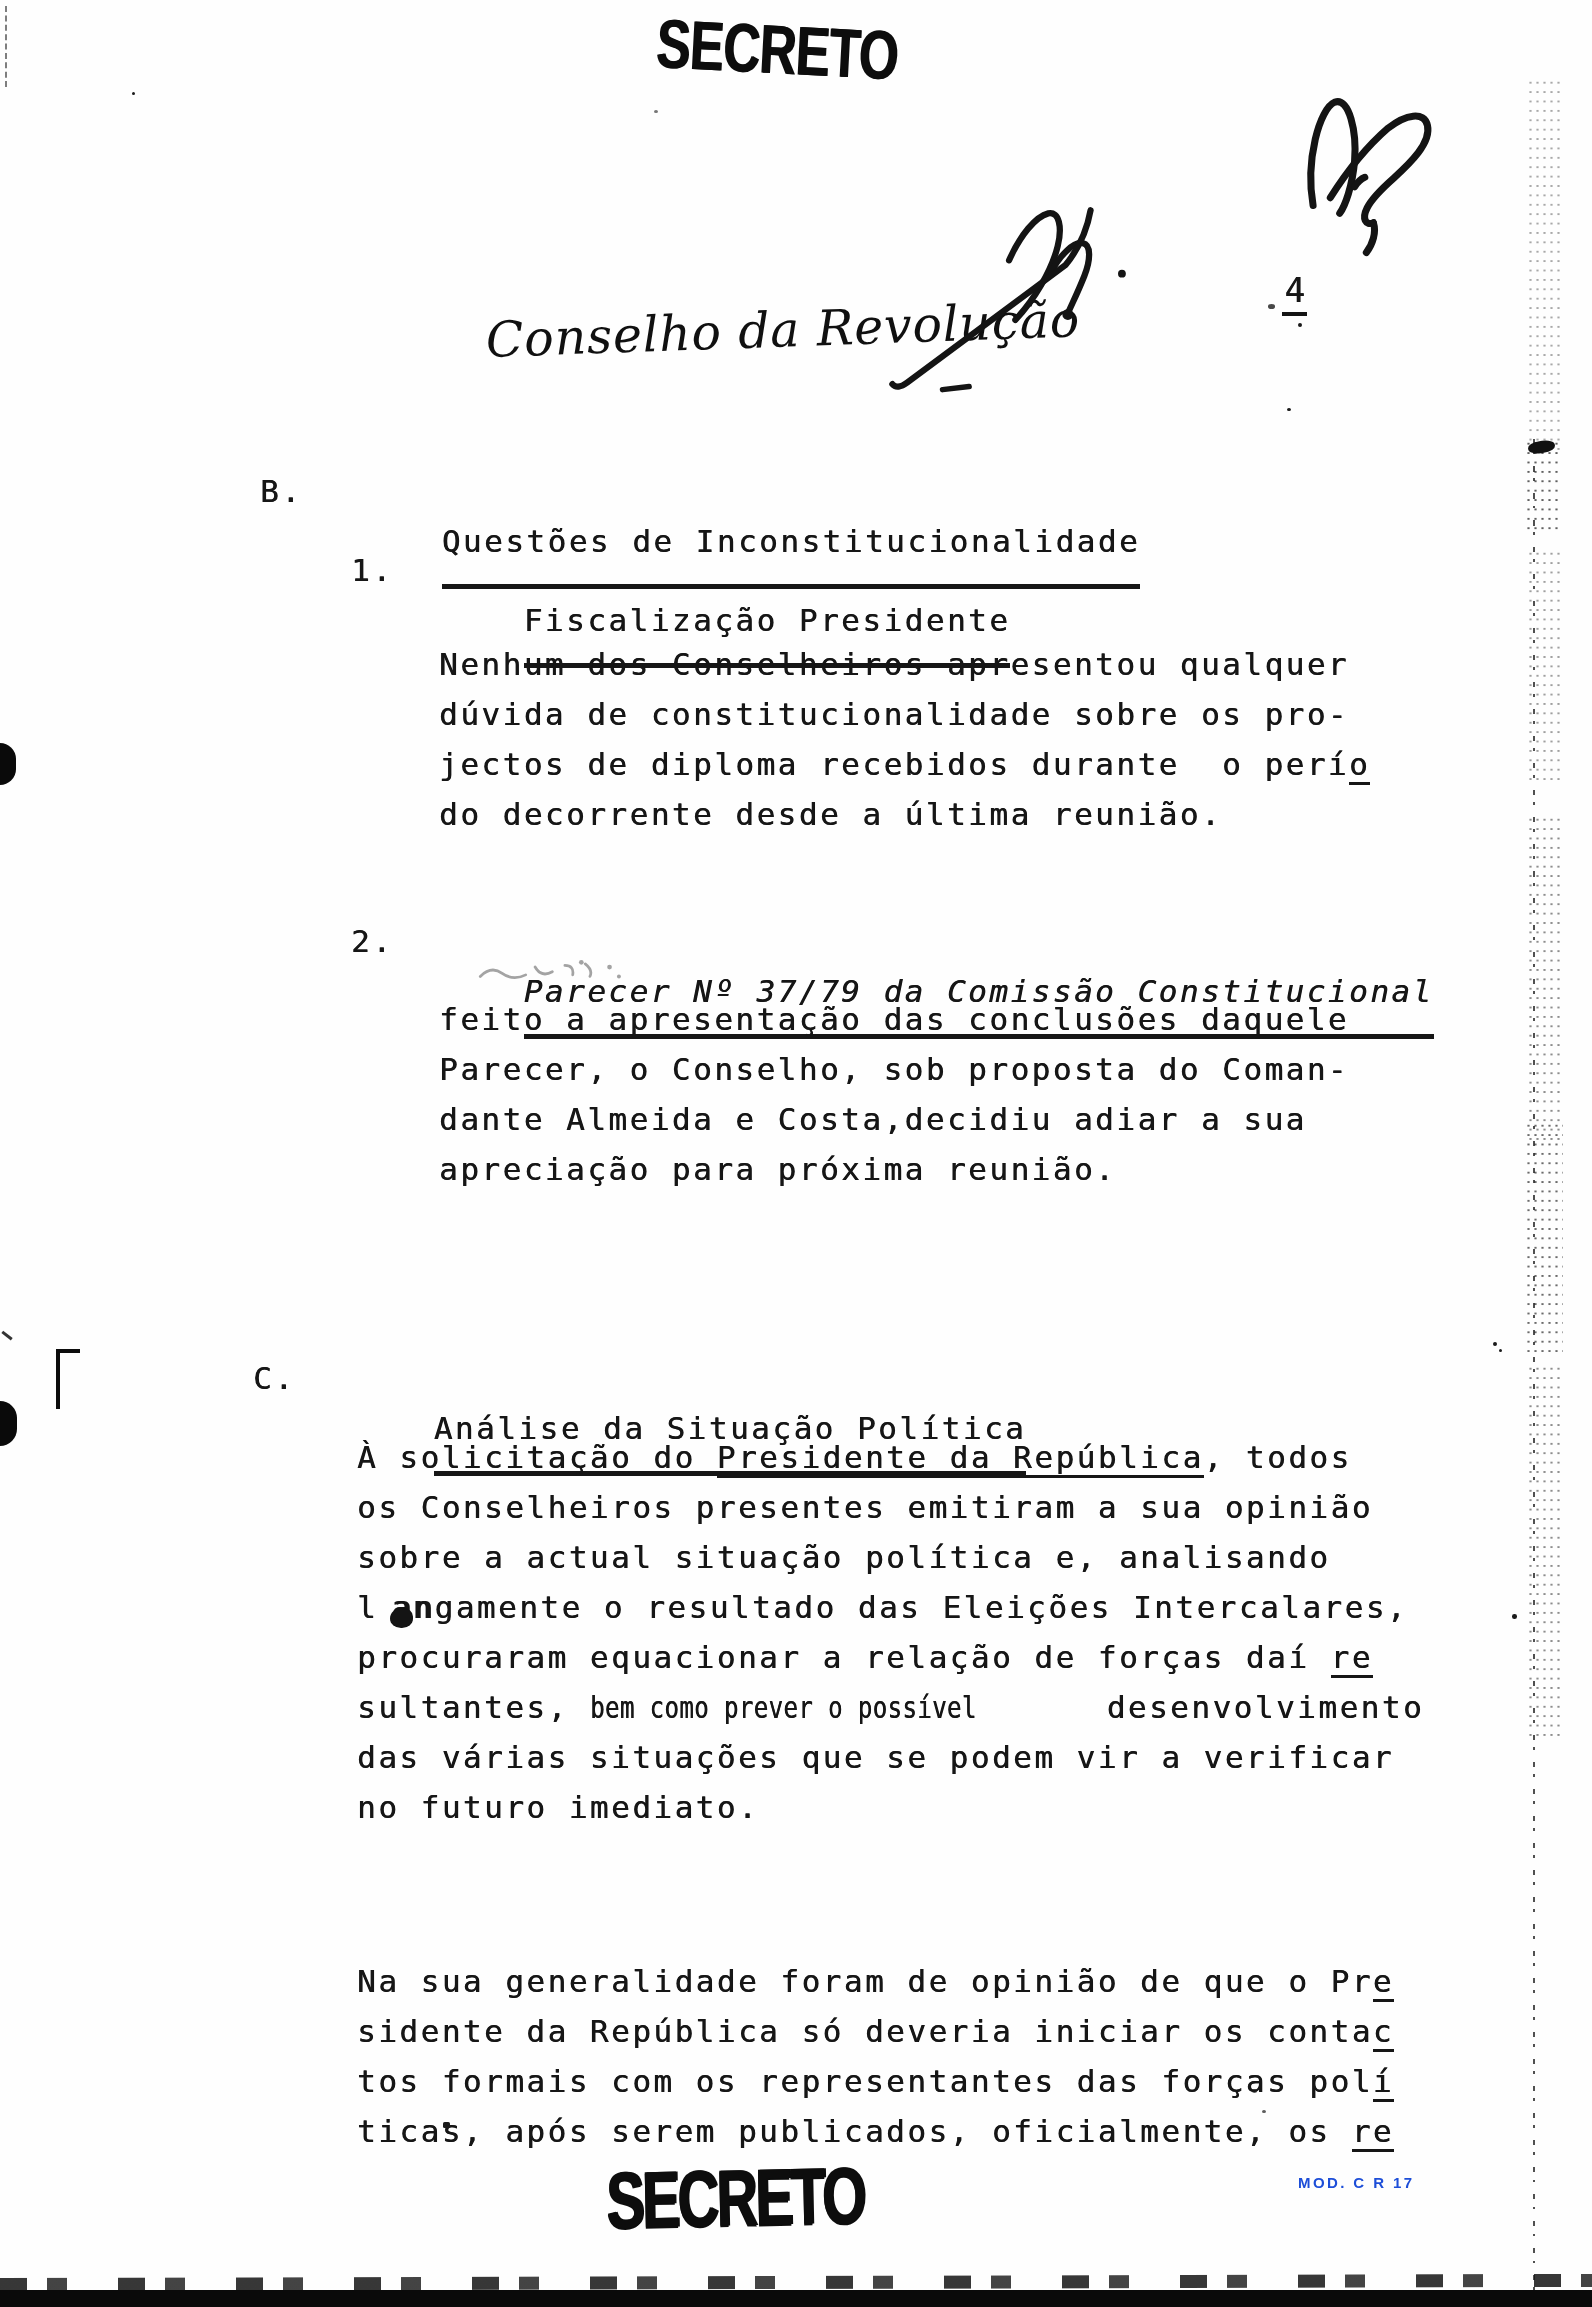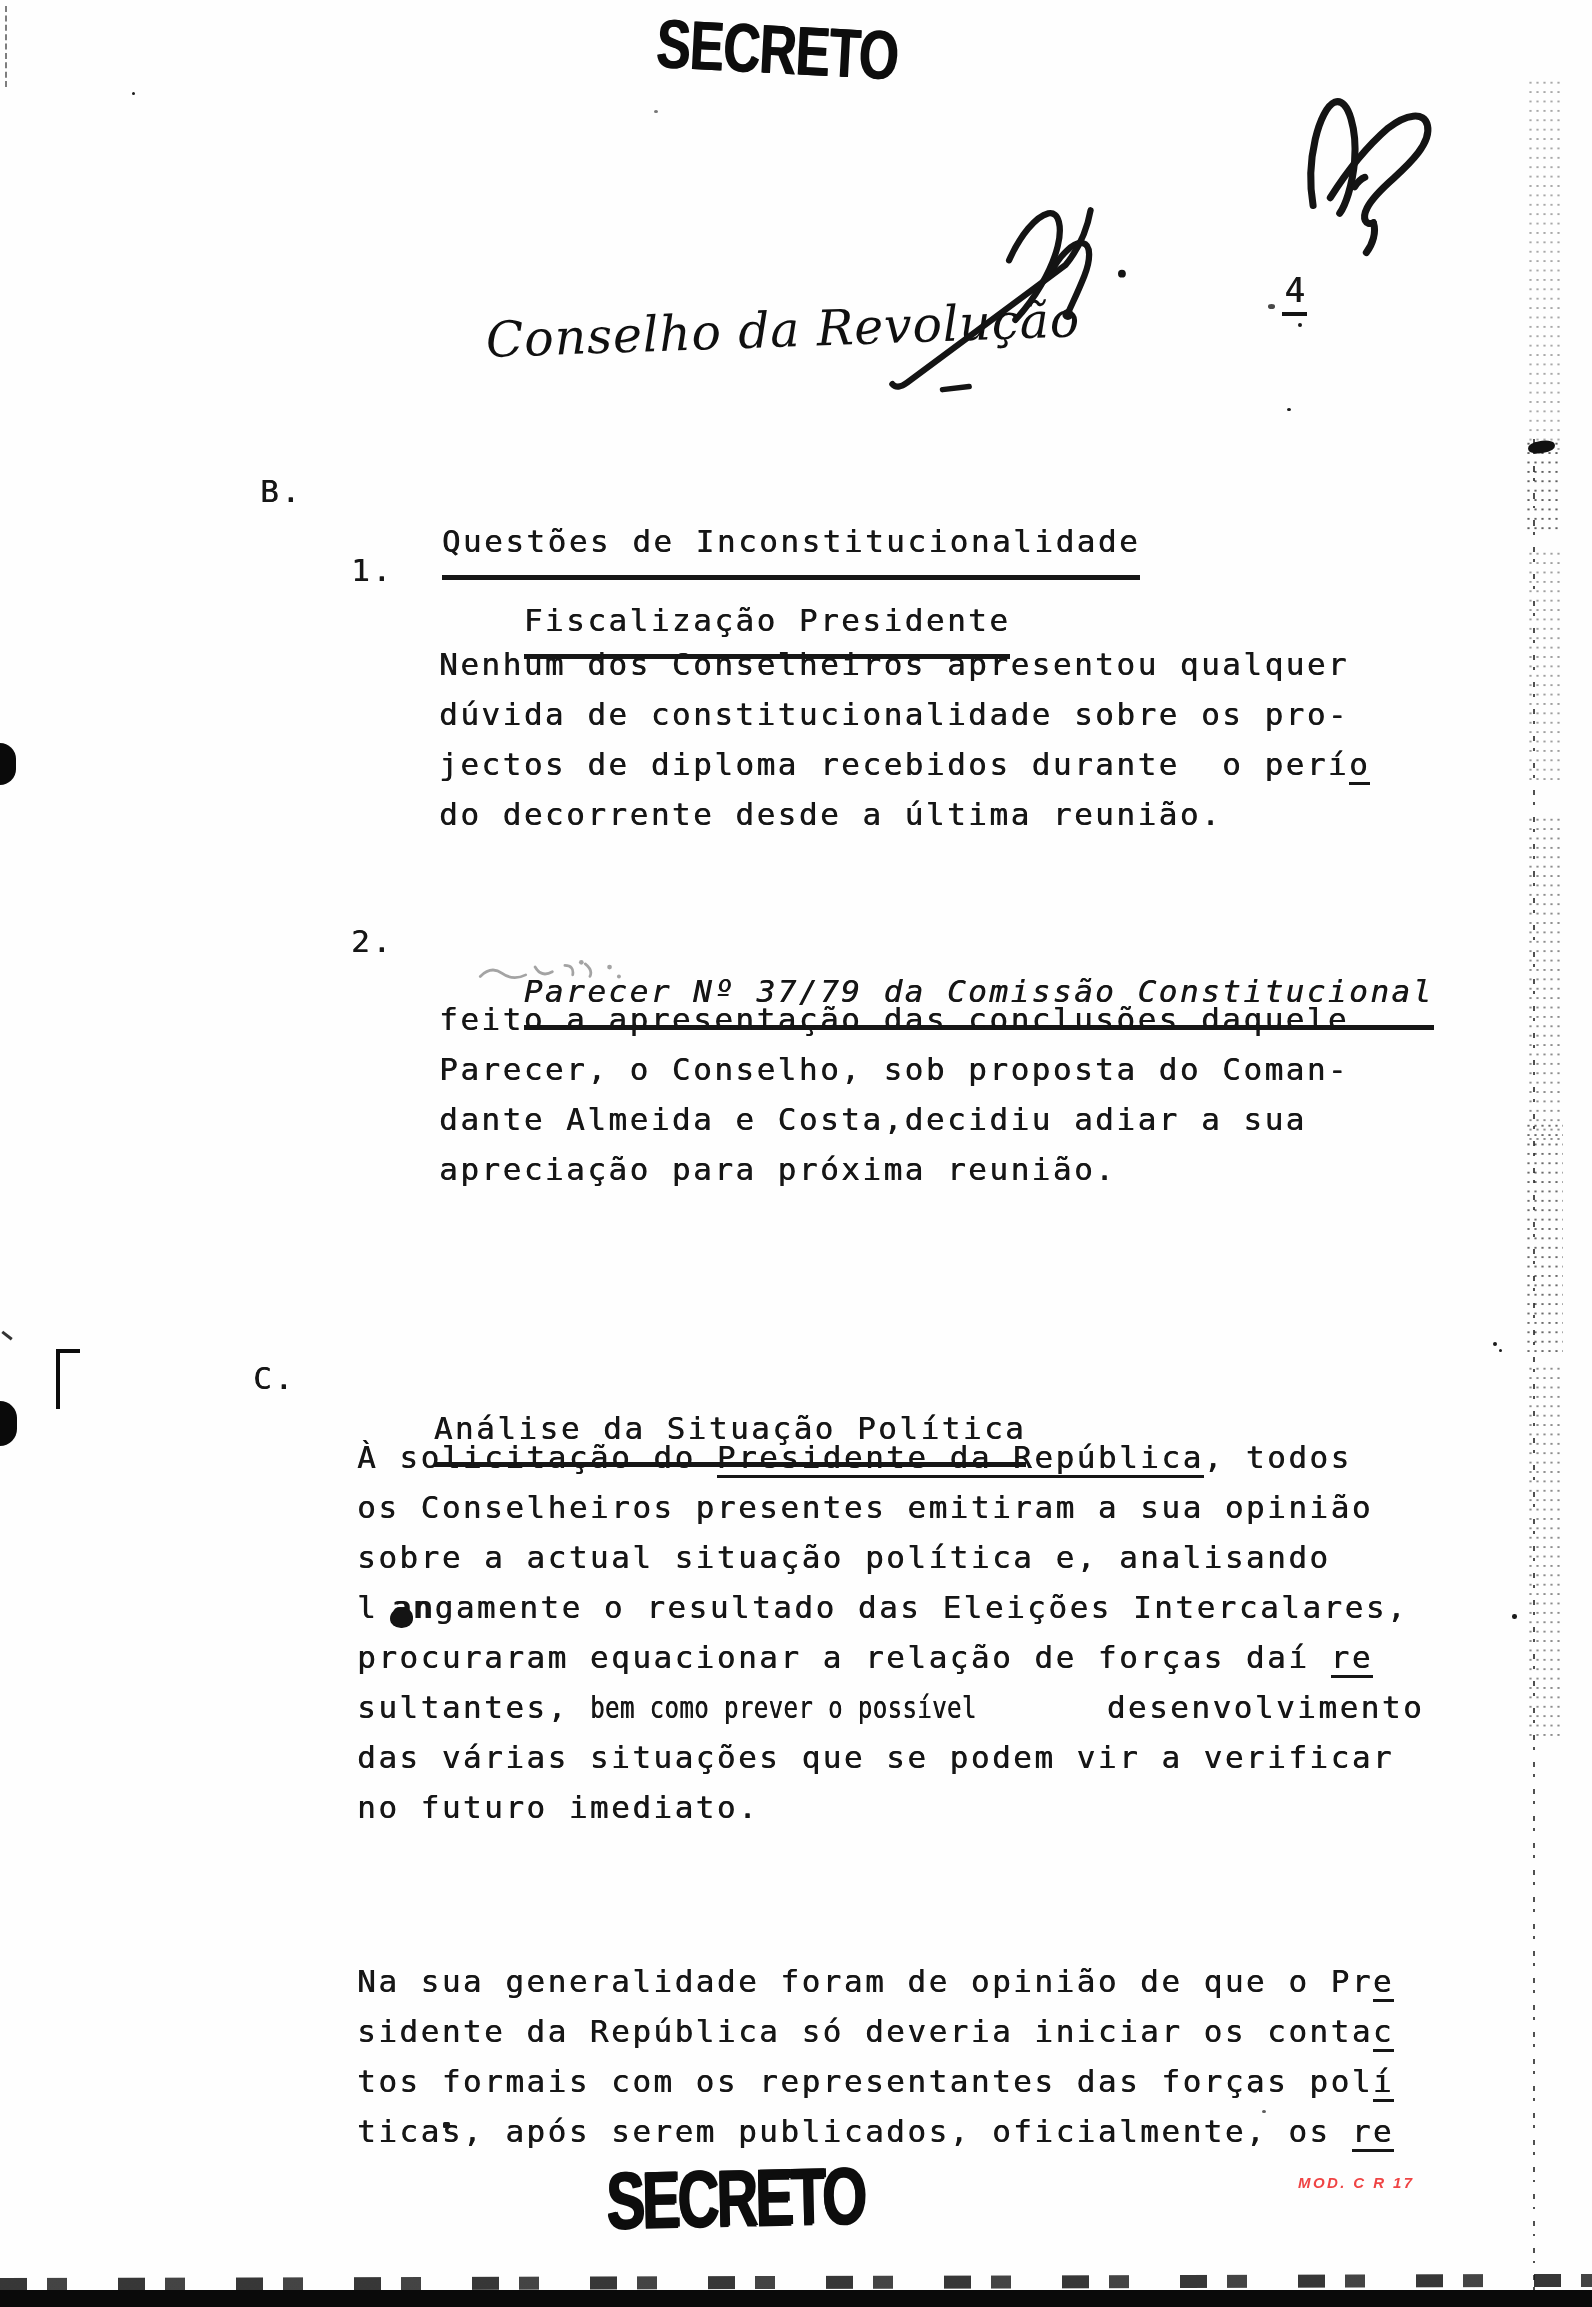--- a/index.html
+++ b/index.html
@@ -10,21 +10,21 @@
     font-family:"DejaVu Sans Mono", monospace;
     color:#161616;
   }
   
   .mono { font-family:"DejaVu Sans Mono", monospace; color:#161616; }
   .body-text { font-size:31px; letter-spacing:2.5px; text-shadow:0.5px 0 0 currentColor; }
   .hline { position:absolute; height:50px; line-height:50px; white-space:pre; }
   .para  { position:absolute; }
   .para .line { height:50px; line-height:50px; white-space:pre; }
   .u  { border-bottom:3.9px solid currentColor; }
-  .ut { display:inline-block; border-bottom:5.5px solid currentColor; padding-bottom:9px; }
+  .ut { display:inline-block; border-bottom:5.5px solid currentColor; padding-bottom:18px; }
   .sq { display:inline-block; transform:scaleX(.78); transform-origin:0 75%; letter-spacing:0.4px; }
   .ov { position:relative; text-shadow:1.6px 0 currentColor, -0.8px 0 currentColor;margin-left:14px; }
   .ov::after {
     content:""; position:absolute; left:-2.4px; top:19px;
     width:23.5px; height:20.4px; background:#141414;
     border-radius:55% 45% 50% 50%;
   }
   
   .stamp {
     position:absolute; font-family:"Liberation Sans", sans-serif; font-weight:800;
@@ -40,21 +40,21 @@
   }
   .pageno {
     position:absolute; left:1282px; top:273px;
     font-size:34px; line-height:1; display:inline-block;
     border-bottom:4.7px solid #141414; padding:0 2.4px 4.7px 2.4px;
     text-shadow:0.5px 0 0 currentColor;
   }
   .form-code {
     position:absolute; left:1298px; top:2174px;
     font-family:"Liberation Sans", sans-serif; font-weight:700;
-    font-size:15px; letter-spacing:2.4px; color:#ef4444;font-style:italic;
+    font-size:15px; letter-spacing:2.4px; color:#1d4ed8;
   }
   
   .svg-overlay { position:absolute; left:0; top:0; pointer-events:none; }
   .punch { position:absolute; left:0; background:#0a0a0a; }
   .punch-1 { top:743px;  width:15.7px; height:42px; border-radius:0 21px 21px 0 / 0 21px 21px 0; }
   .punch-2 { top:1401px; width:17px; height:45px; border-radius:0 23px 23px 0 / 0 23px 23px 0; }
   .bracket { position:absolute; left:56px; top:1349px; width:23.5px; height:60px;
              border-left:4.7px solid #0c0c0c; border-top:4.7px solid #0c0c0c; }
   .nz { position:absolute;
         background-image:radial-gradient(circle, #1c1c1c 0.9px, transparent 1.4px);

